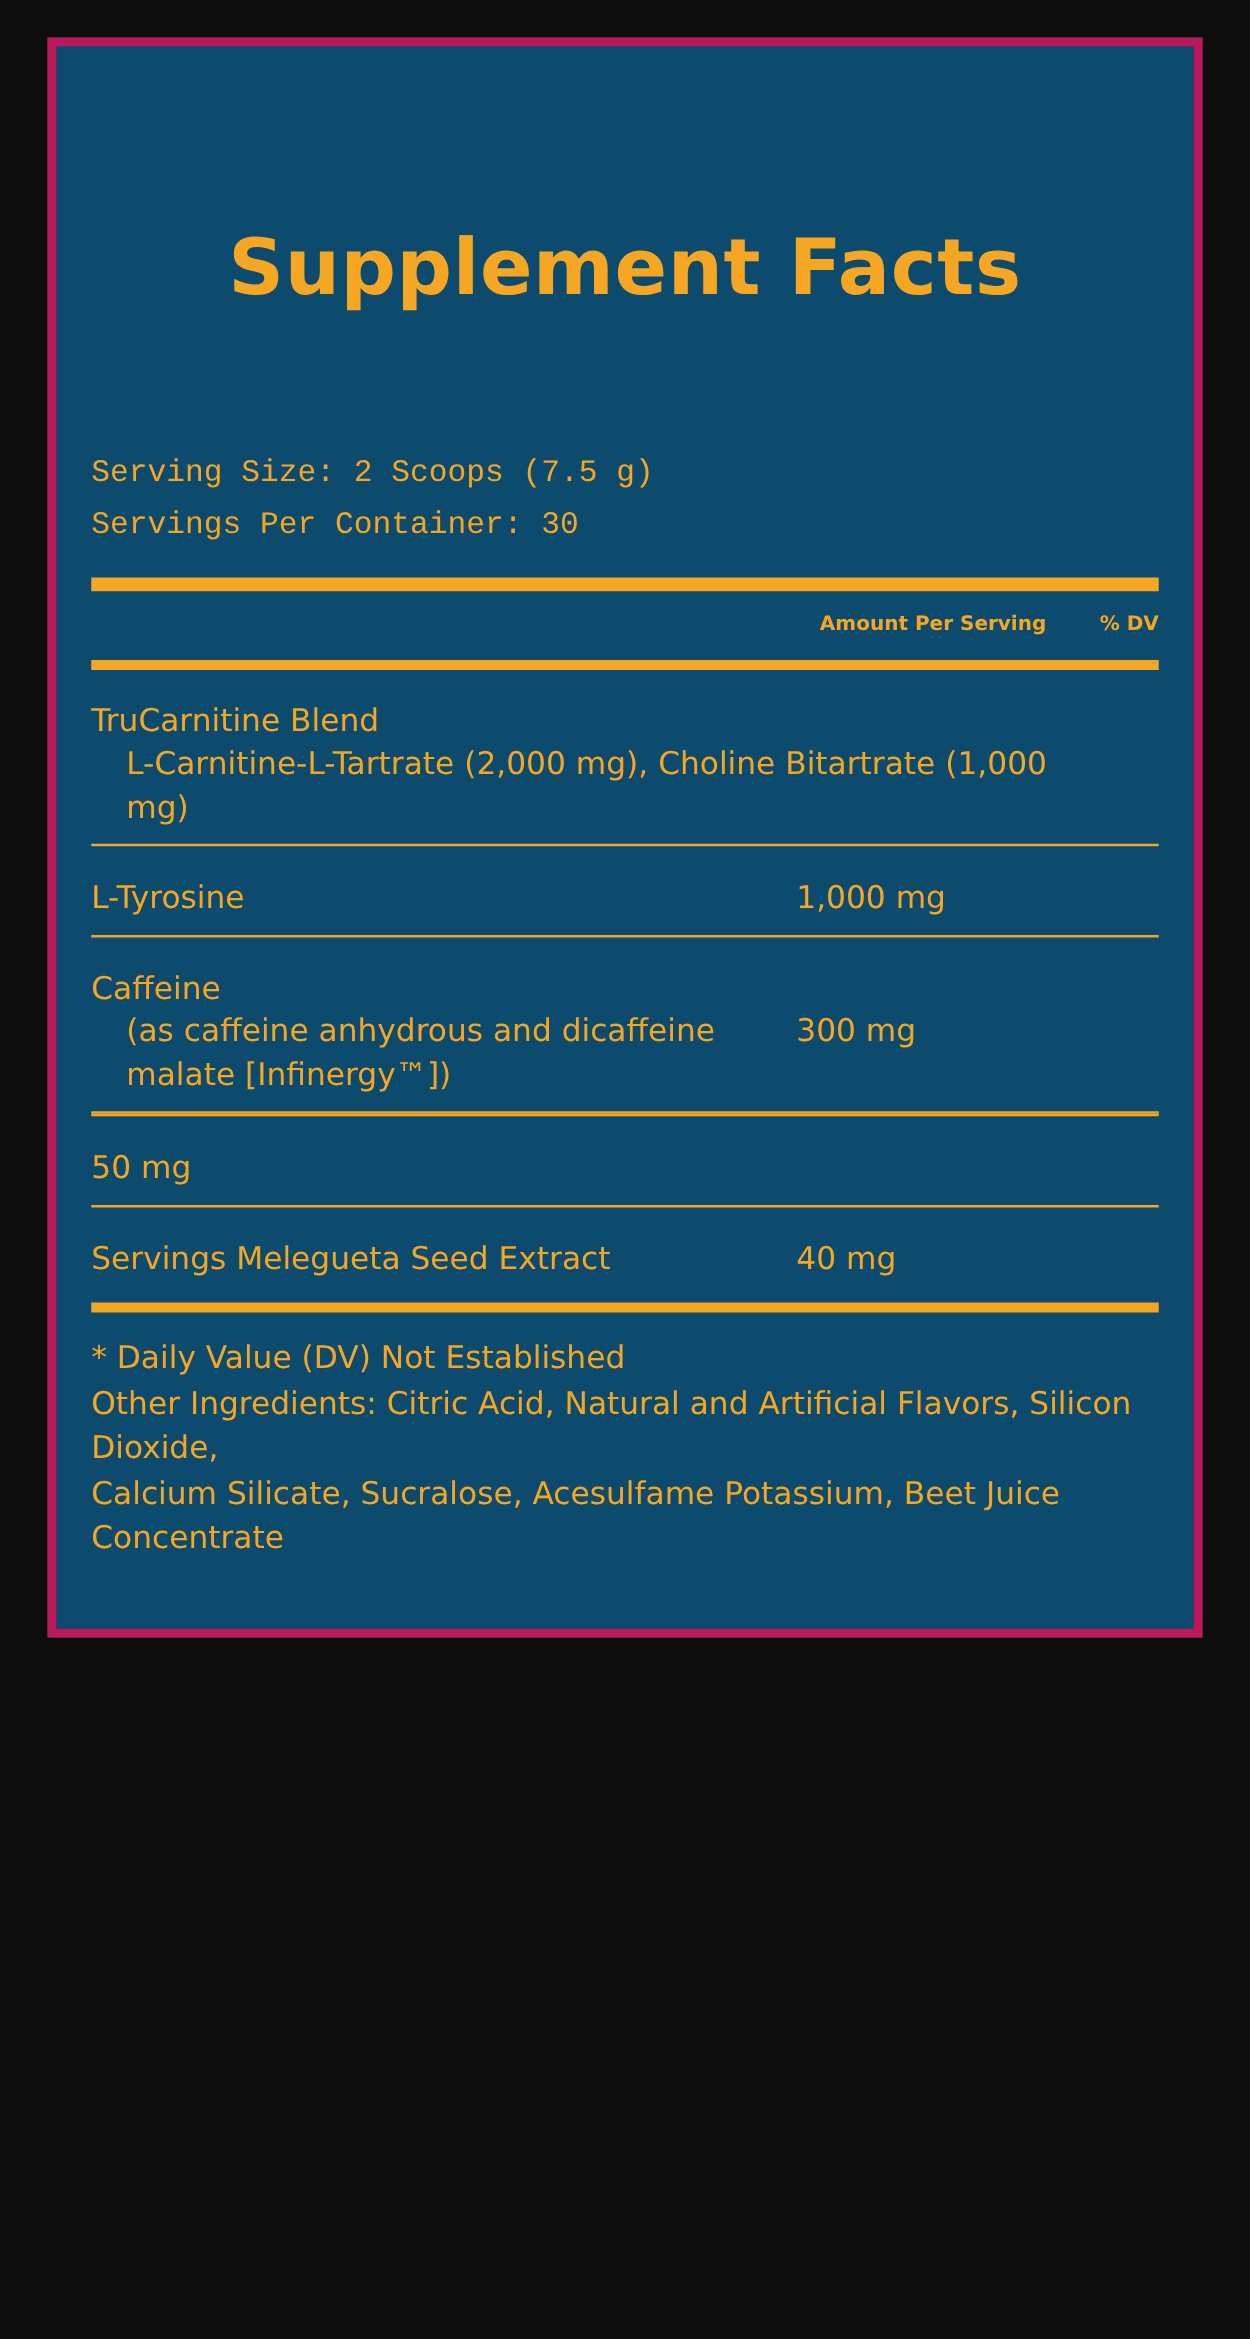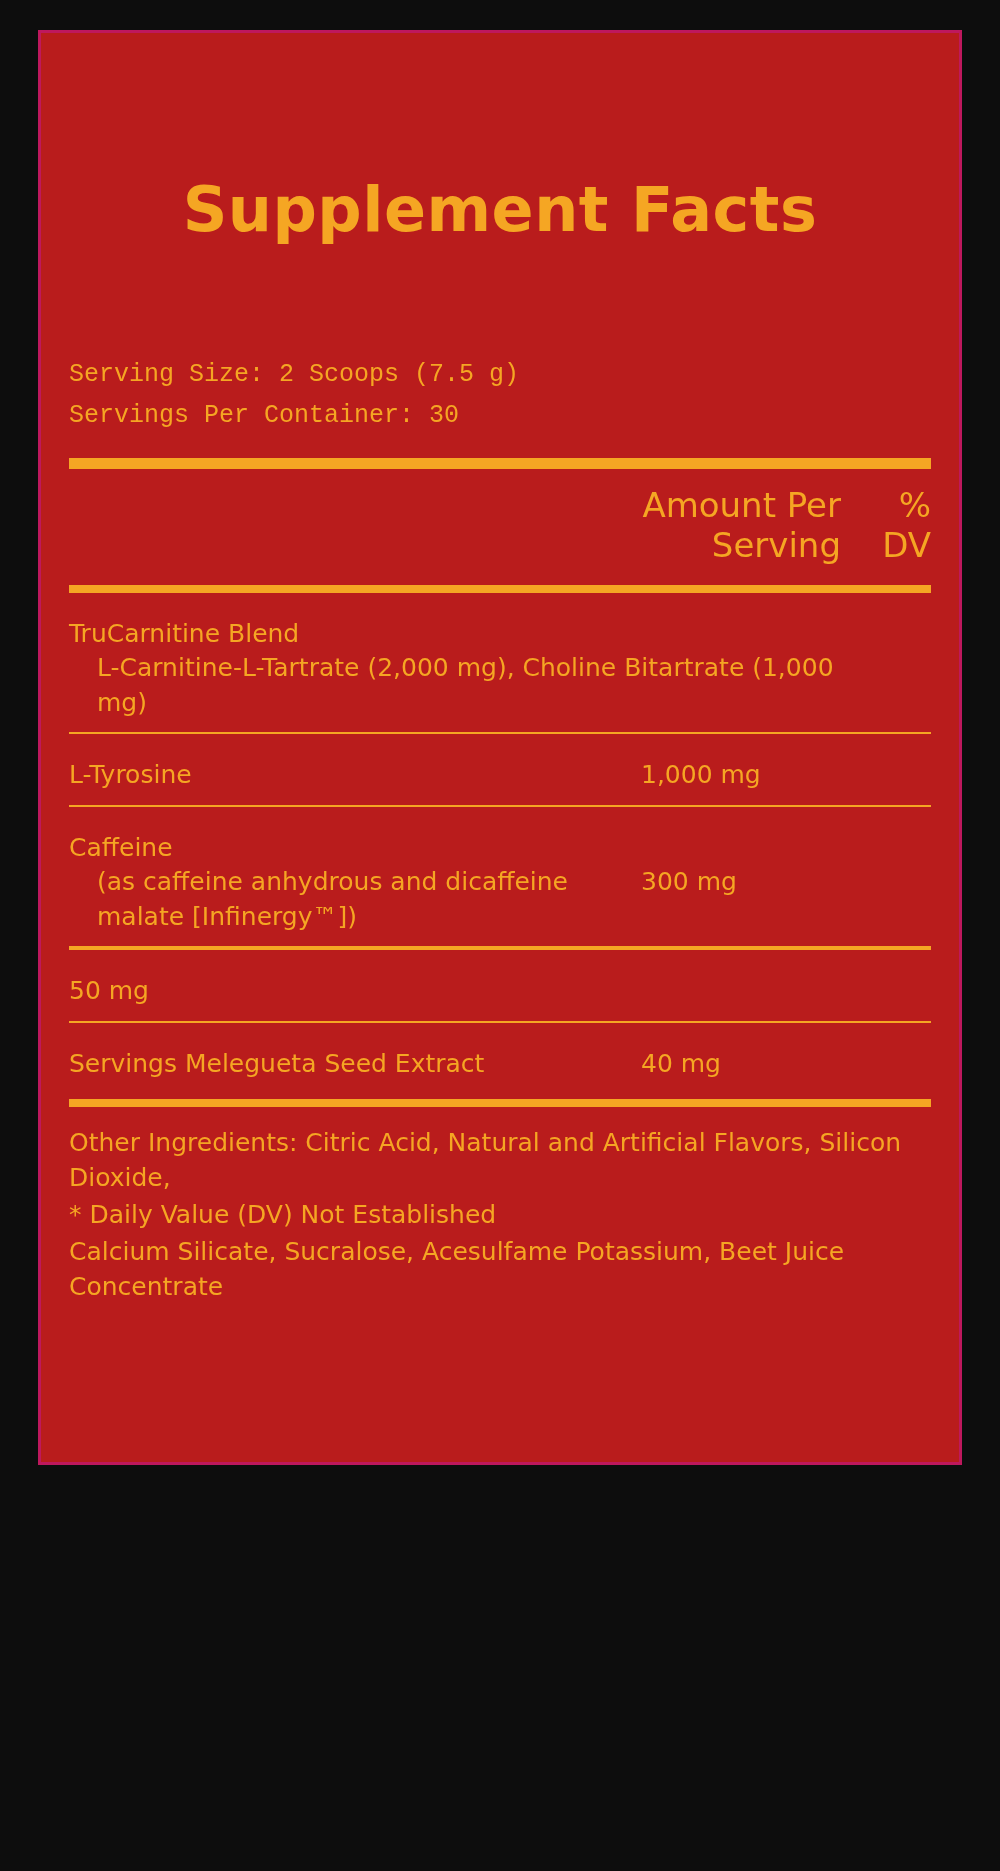--- a/index.html
+++ b/index.html
@@ -11,24 +11,24 @@
     width: 1000px;
     height: 1871px;
     font-family: "DejaVu Sans", sans-serif;
     color: #f5a623;
   }
   .label-panel {
     position: absolute;
     left: 38px;
     top: 30px;
     width: 924px;
-    height: 1435px;
+    height: 1280px;
     box-sizing: border-box;
-    border: 3px solid #be185d;
-    background: #b91c1c;
+    border: 7px solid #be185d;
+    background: #0c4a6e;
     padding: 0 28px;
   }
   .title {
     text-align: center;
     font-size: 62px;
     font-weight: bold;
     letter-spacing: 0.5px;
     margin-top: 140px;
     margin-bottom: 0;
     color: #f5a623;
@@ -53,22 +53,22 @@
     margin-top: 6px;
   }
   .rule-thin {
     height: 2px;
     background: #f5a623;
   }
   .col-head {
     display: flex;
     justify-content: flex-end;
     align-items: baseline;
-    font-size: 34px;
-    font-weight: normal;
+    font-size: 16px;
+    font-weight: bold;
     padding: 16px 0 14px 0;
   }
   .col-head .amt {
     width: 300px;
     text-align: right;
   }
   .col-head .dv {
     width: 90px;
     text-align: right;
   }
@@ -169,18 +169,18 @@
     <div class="ing-name">
       <span>Servings Melegueta Seed Extract</span>
     </div>
     <div class="ing-amt">40 mg</div>
     <div class="ing-dv"></div>
   </div>
 
   <div class="rule-medium"></div>
 
   <div class="footnotes">
+    <div>* Daily Value (DV) Not Established</div>
     <div>Other Ingredients: Citric Acid, Natural and Artificial Flavors, Silicon Dioxide,</div>
-    <div>* Daily Value (DV) Not Established</div>
     <div>Calcium Silicate, Sucralose, Acesulfame Potassium, Beet Juice Concentrate</div>
   </div>
 
 </div>
 
 </body></html>

